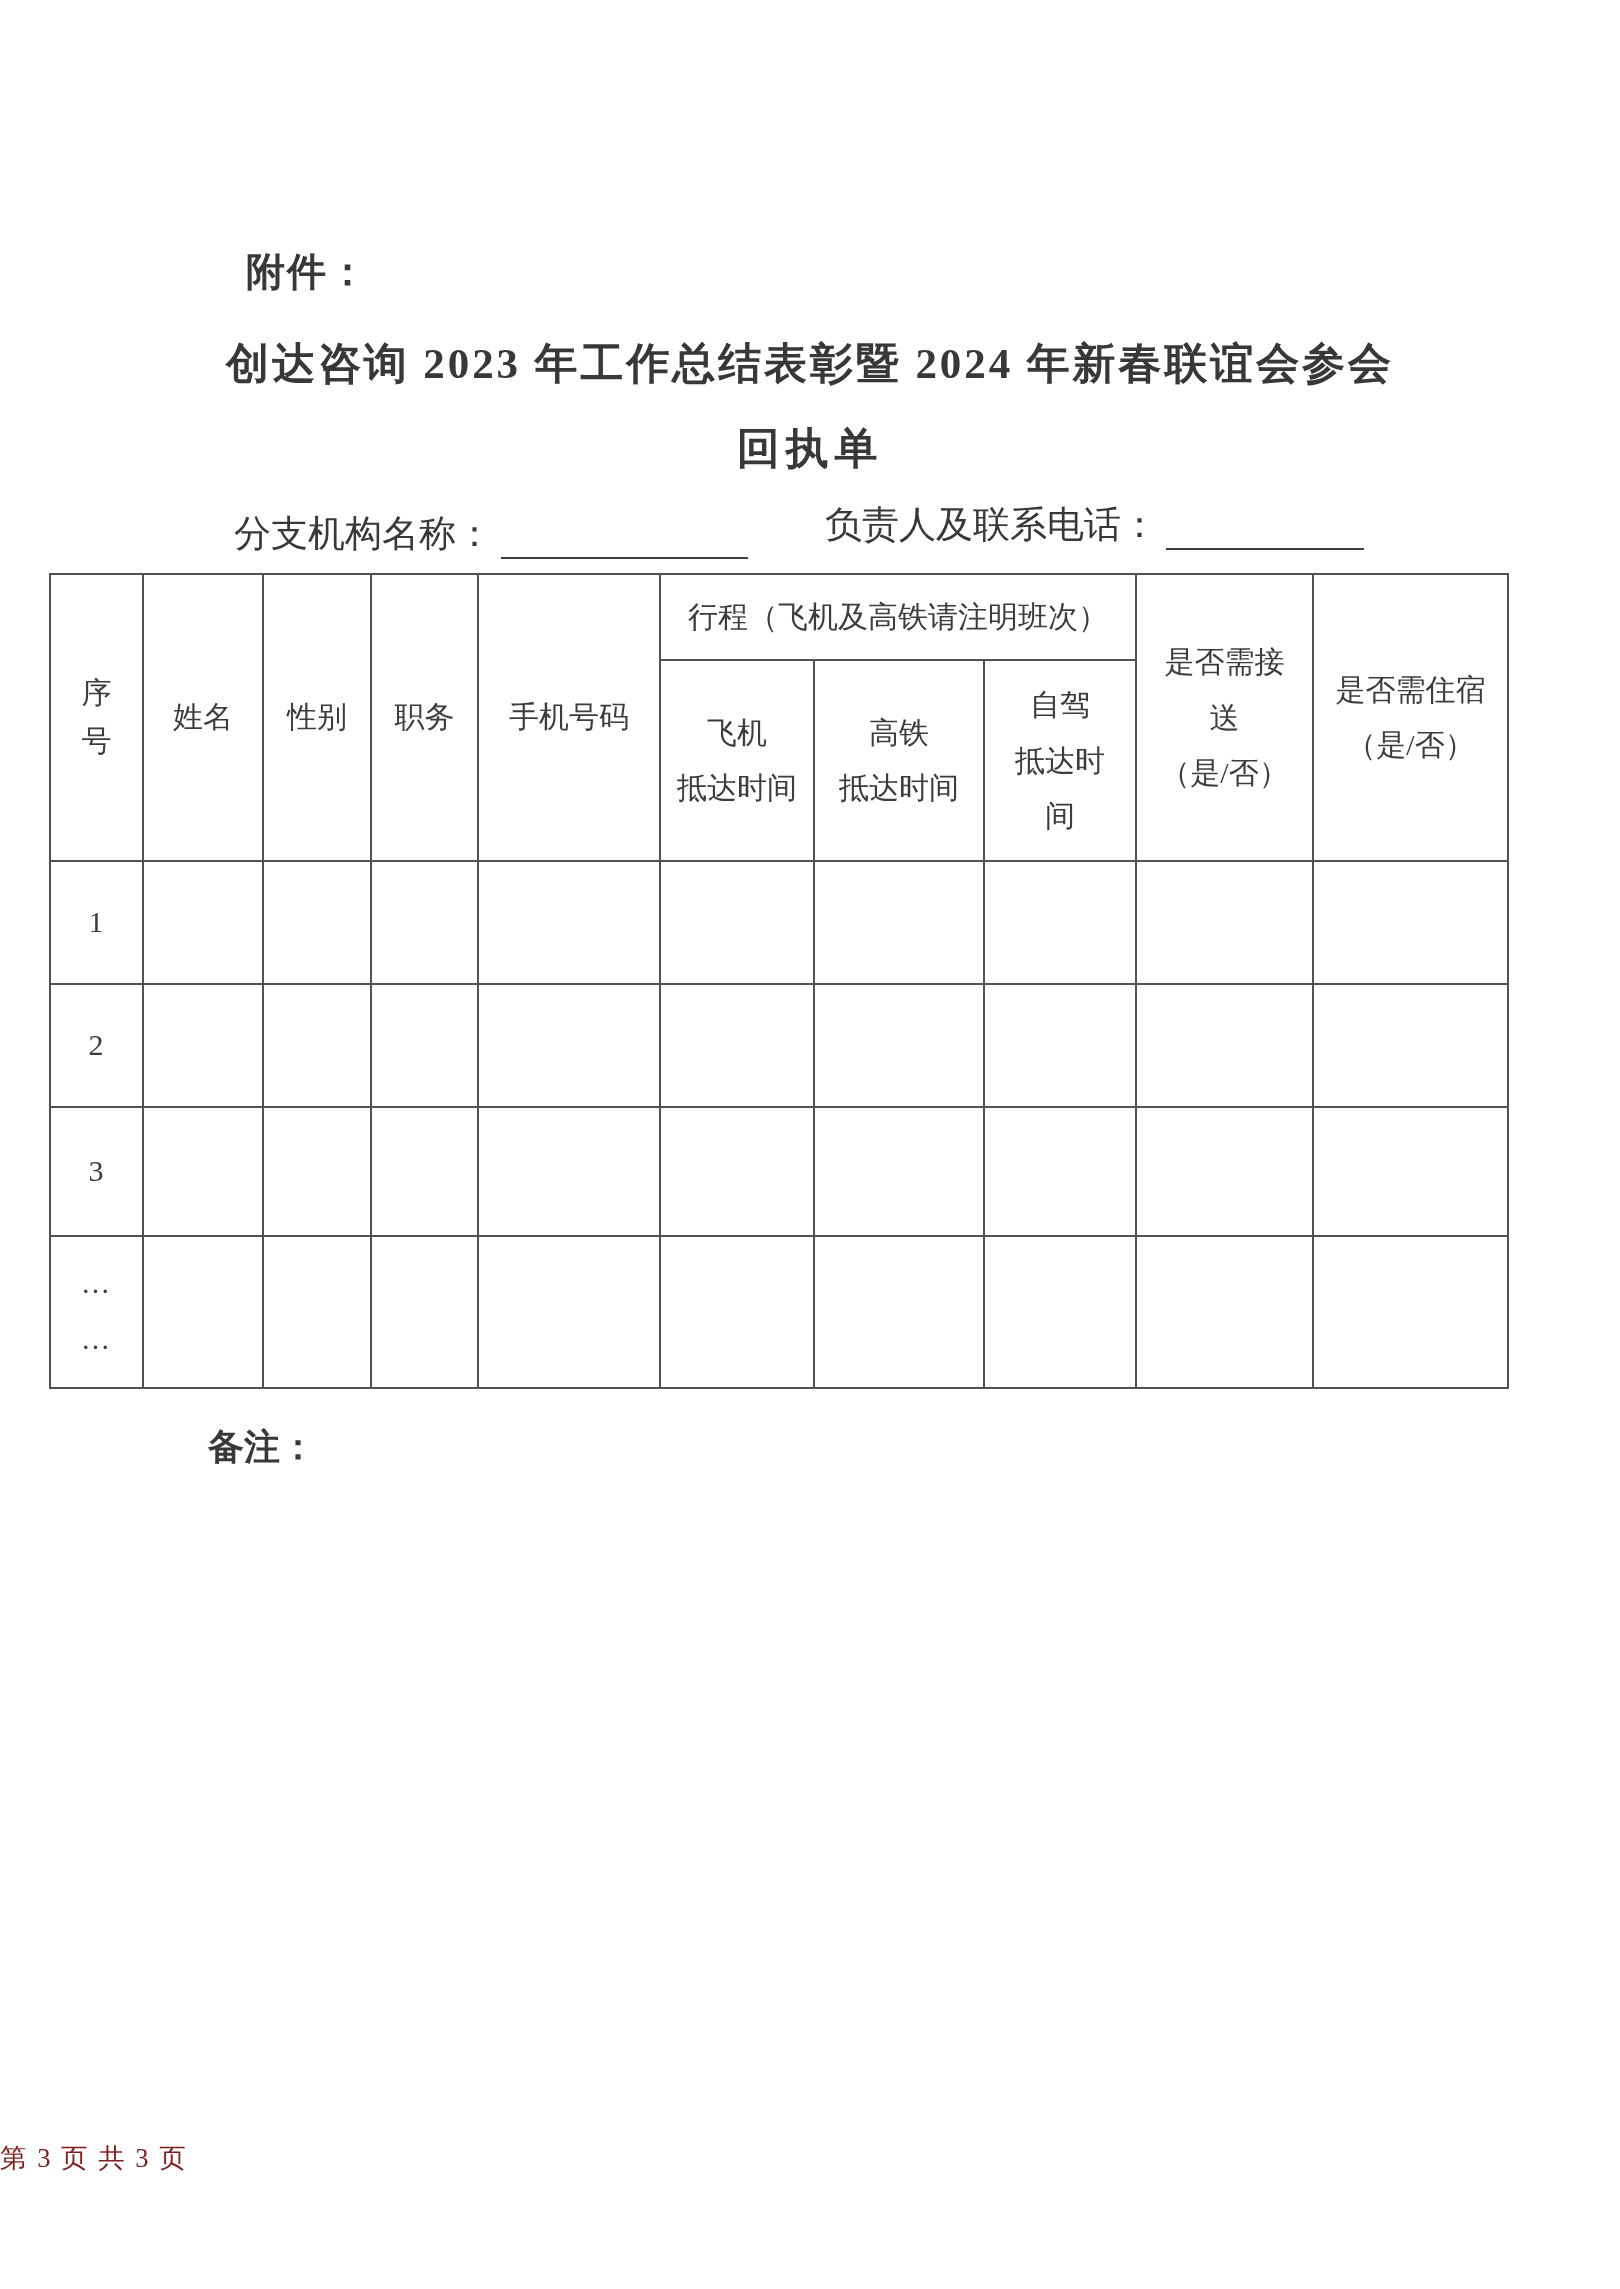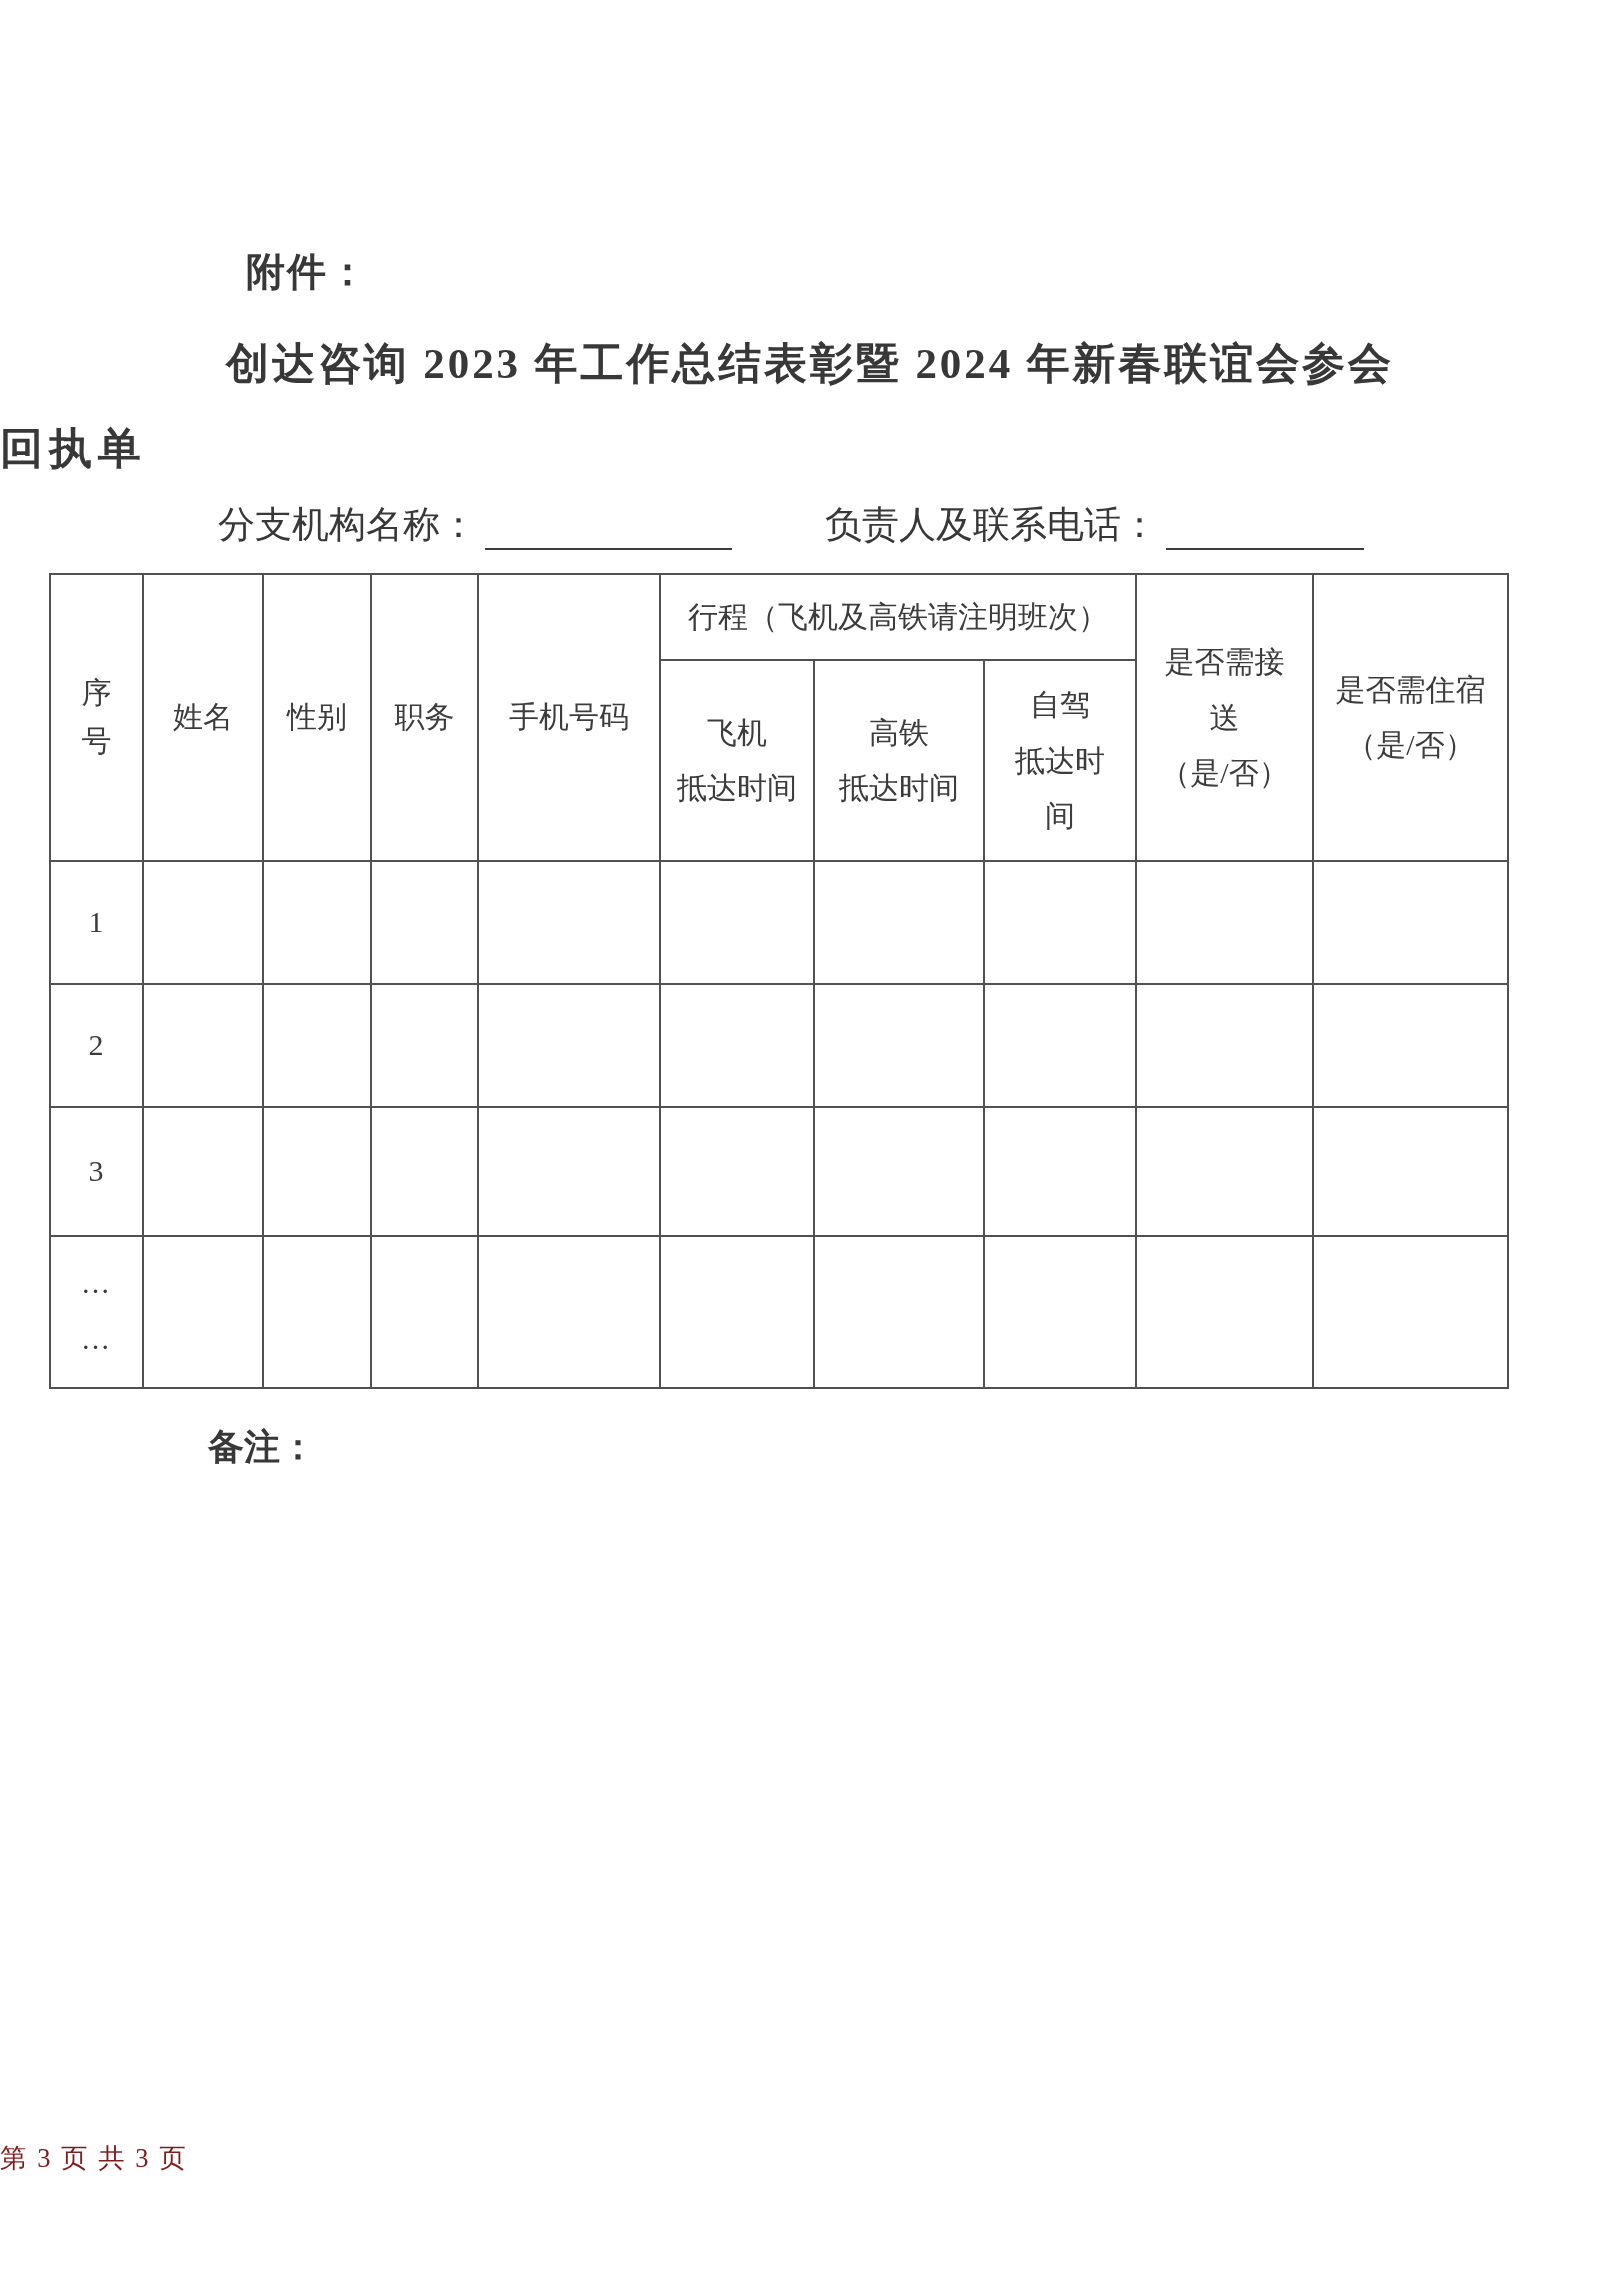--- a/index.html
+++ b/index.html
@@ -29,28 +29,28 @@
     top: 335px;
     text-align: center;
     font-size: 43px;
     font-weight: 700;
     letter-spacing: 2.9px;
   }
   .title-line2 {
     position: absolute;
     left: 0; right: 0;
     top: 420px;
-    text-align: left;
+    text-align: center;
     font-size: 43px;
     font-weight: 700;
     letter-spacing: 5.9px;
   }
   .form-line { position: absolute; top: 500px; left: 0; width: 100%; height: 59px; font-size: 37px; }
   .form-group { position: absolute; white-space: nowrap; }
-  .form-group.g1 { left: 218px; }
+  .form-group.g1 { left: 234px; margin-top: 9px; }
   .form-group.g2 { left: 825px; }
   .blank {
     display: inline-block;
     border-bottom: 2.9px solid #3e3e3e;
     height: 43px;
     vertical-align: bottom;
     margin-left: 7.8px;
   }
   .blank.w1 { width: 247px; }
   .blank.w2 { width: 198px; }

